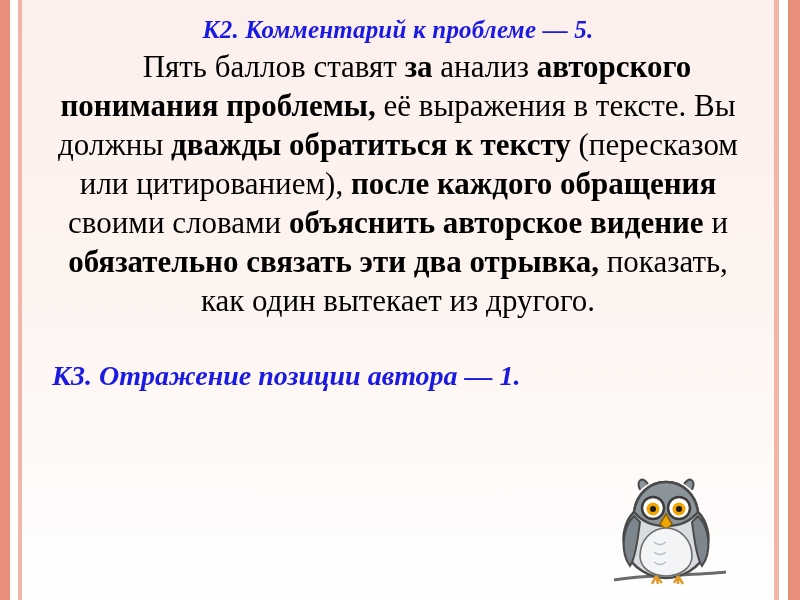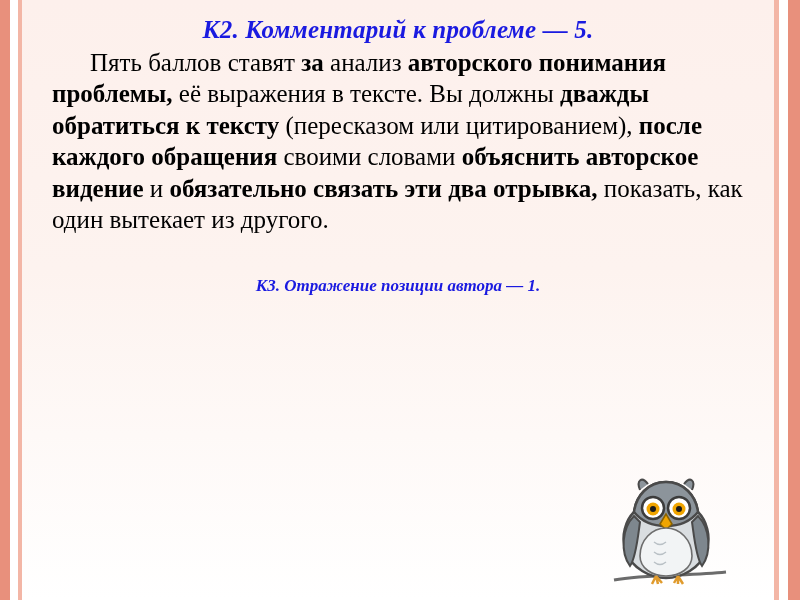--- a/index.html
+++ b/index.html
@@ -77,38 +77,37 @@
     color: #1a1ae0;
     font-weight: bold;
     font-style: italic;
     font-size: 25px;
     text-align: center;
     line-height: 1.15;
     margin: 6px 0 2px 0;
     letter-spacing: 0.2px;
   }
   .para {
-    font-size: 25px;
+    font-size: 31px;
     color: #000000;
     line-height: 1.26;
-    text-align: left;
+    text-align: center;
     margin: 0;
   }
   .para.first {
     text-indent: 38px;
   }
   .b {
     font-weight: bold;
   }
   .heading2 {
     color: #1a1ae0;
     font-weight: bold;
     font-style: italic;
-    font-size: 17px;
-    text-align: center;
+    font-size: 28px;
     line-height: 1.15;
     margin: 0 0 2px 0;
   }
   .spacer {
     height: 40px;
   }
   .owl {
     position: absolute;
     right: 38px;
     bottom: 6px;

